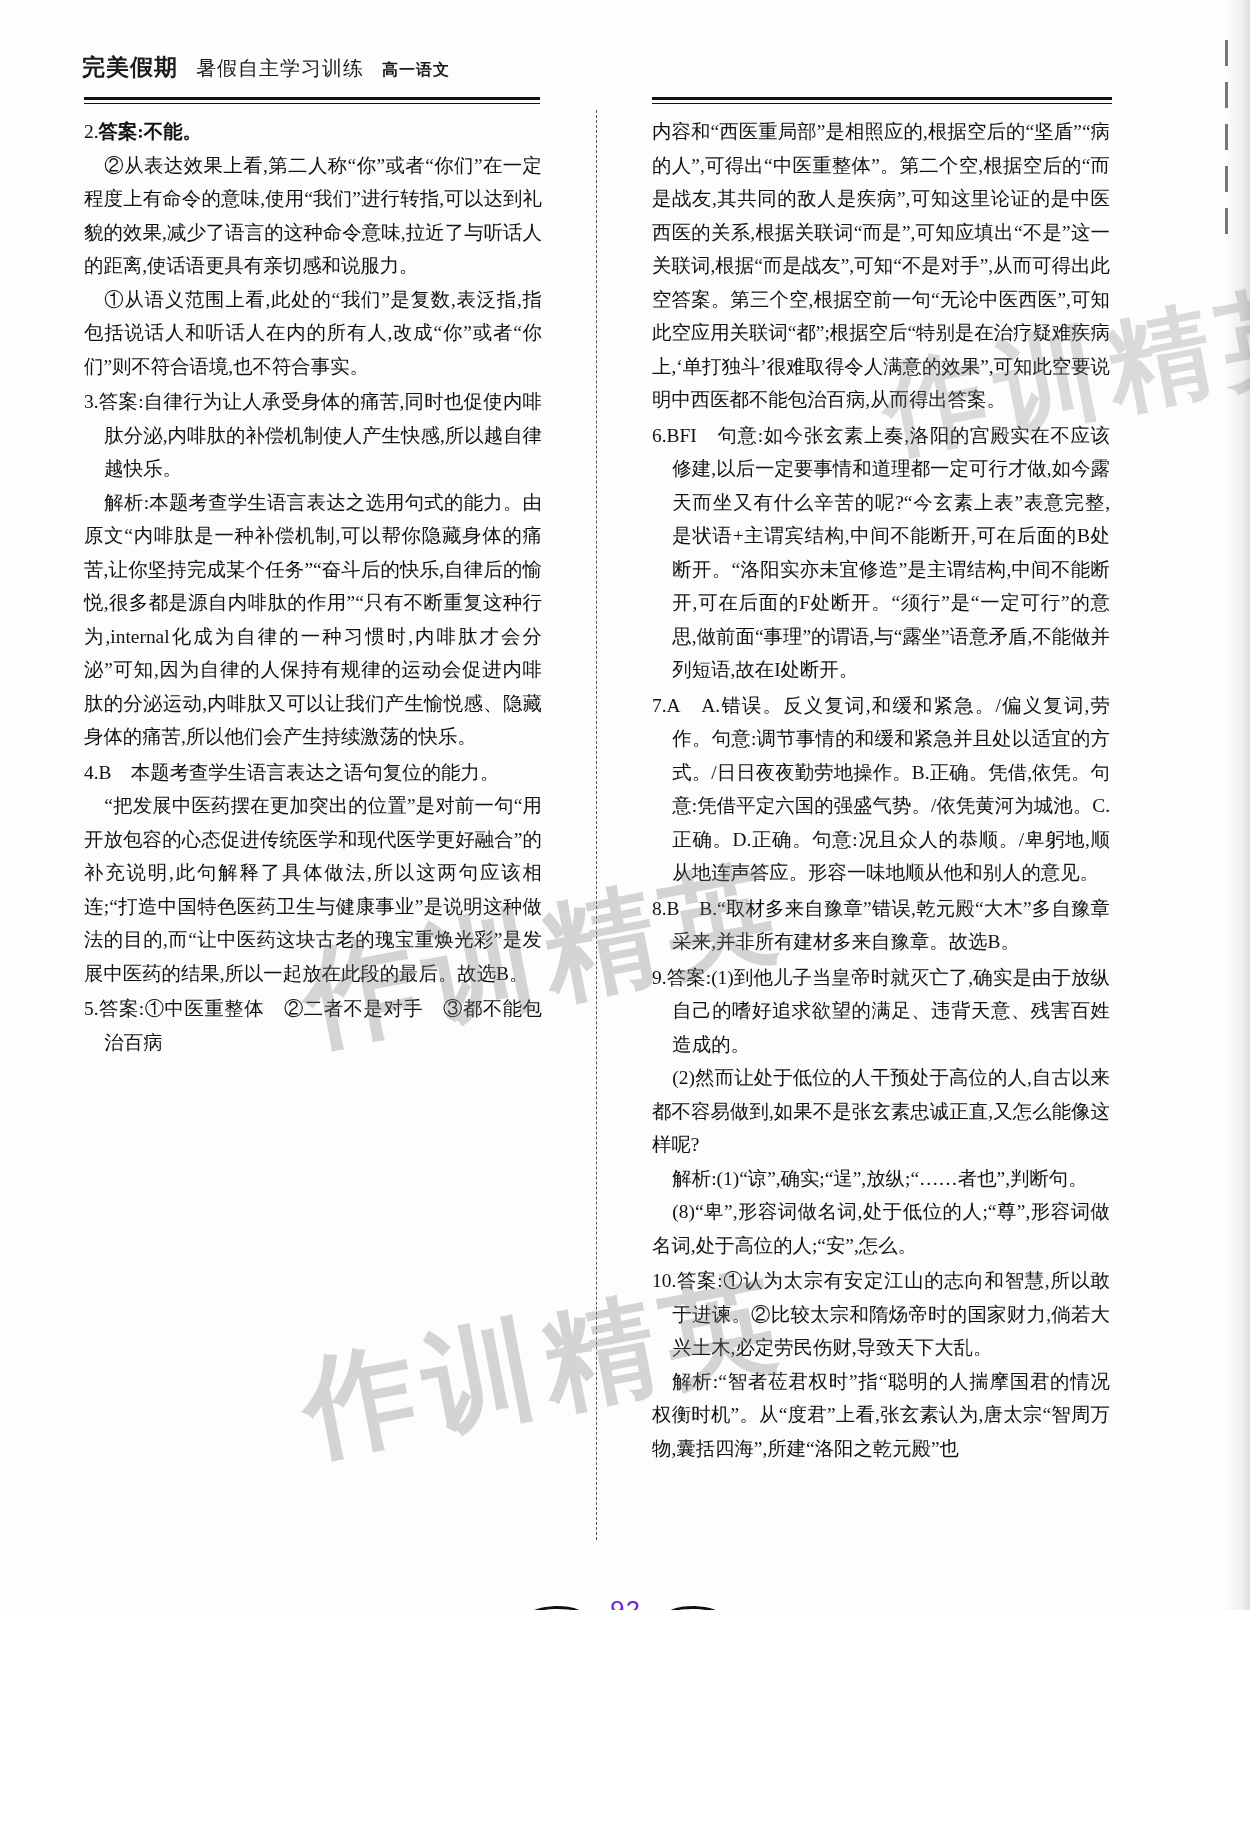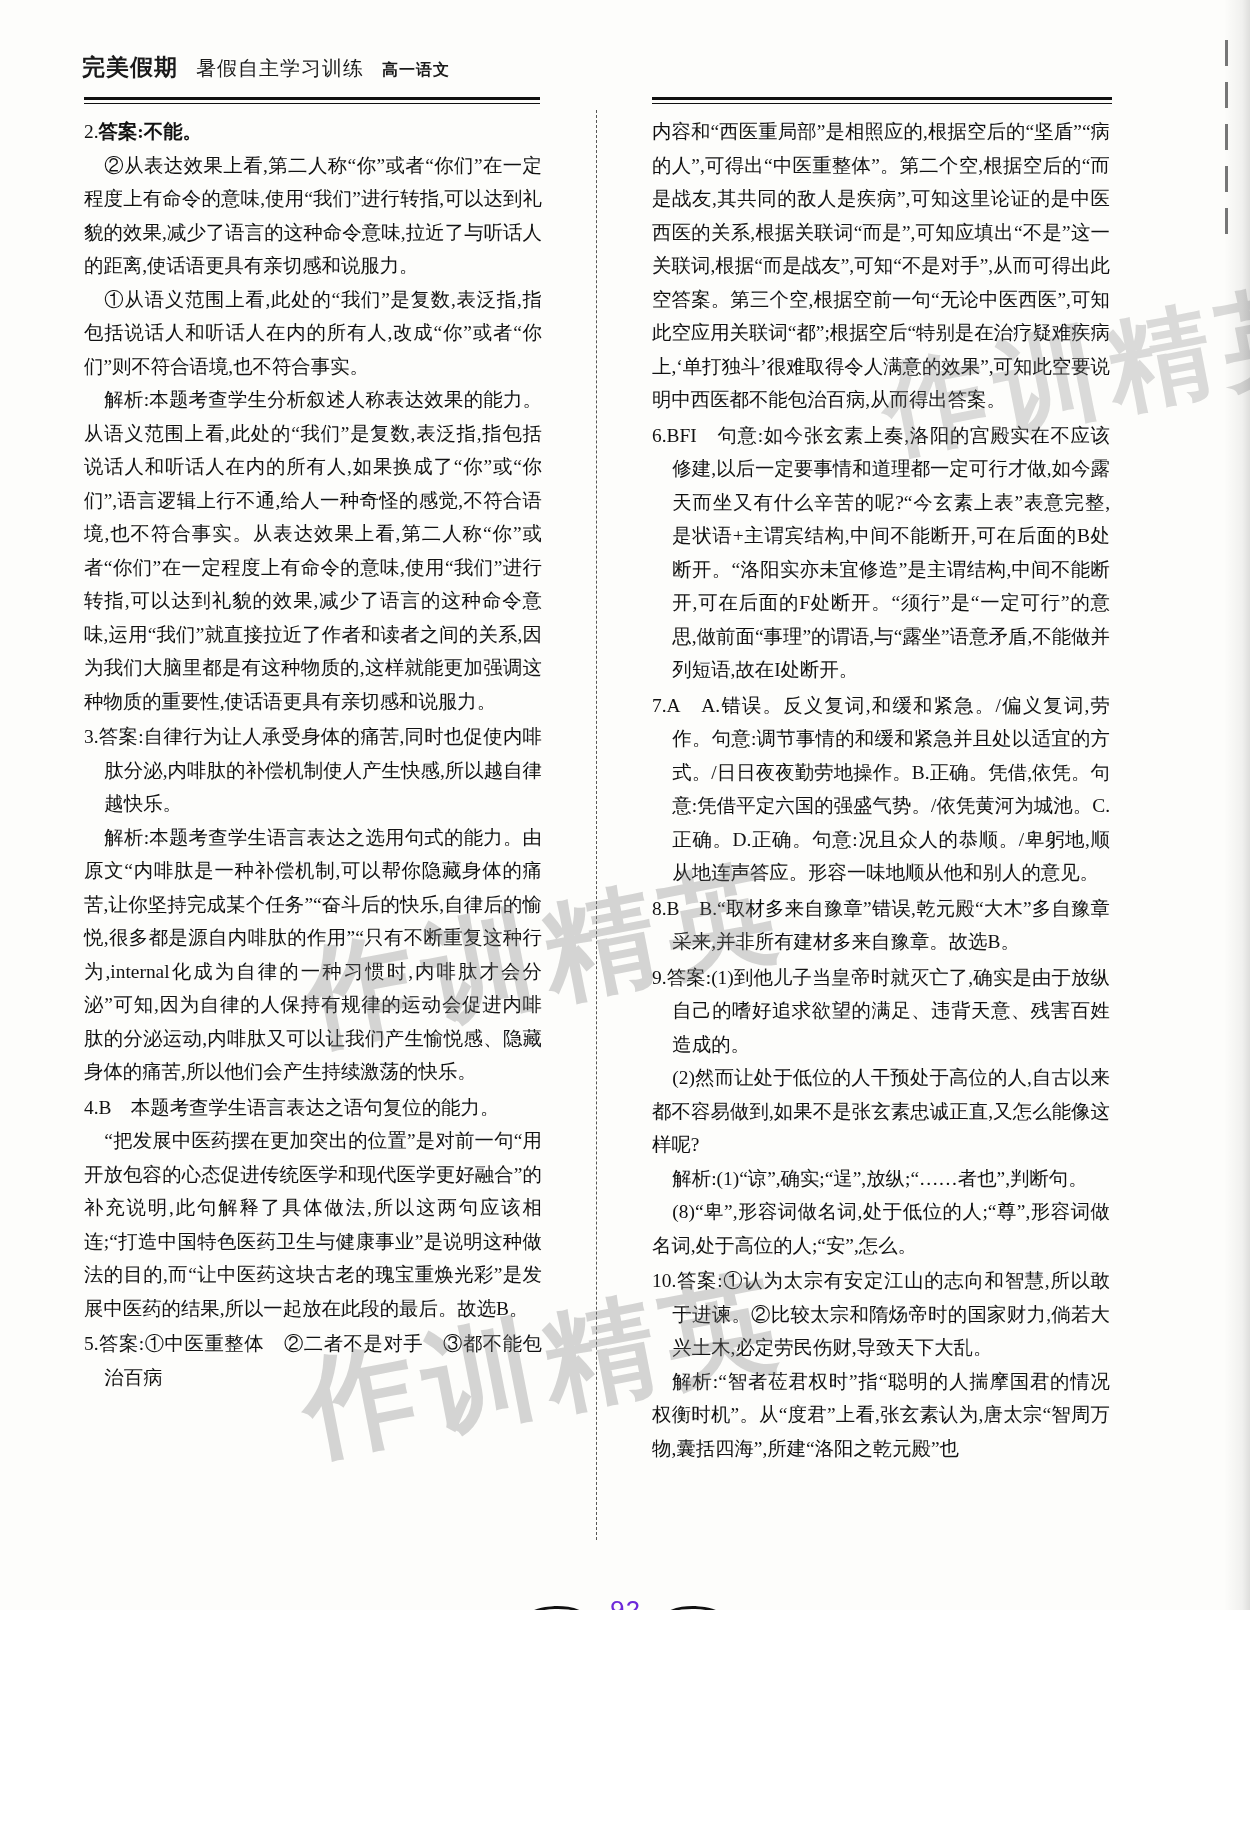--- a/index.html
+++ b/index.html
@@ -211,21 +211,20 @@
   <div class="rule-hair-right"></div>
 
   <div class="divider"></div>
 
   <div class="col col-left">
 
     <div class="item">
       <p class="hang"><span class="num">2.</span><span class="bold">答案:不能。</span></p>
       <p class="ind1">②从表达效果上看,第二人称“你”或者“你们”在一定程度上有命令的意味,使用“我们”进行转指,可以达到礼貌的效果,减少了语言的这种命令意味,拉近了与听话人的距离,使话语更具有亲切感和说服力。</p>
       <p class="ind1">①从语义范围上看,此处的“我们”是复数,表泛指,指包括说话人和听话人在内的所有人,改成“你”或者“你们”则不符合语境,也不符合事实。</p>
-      <p class="ind1">解析:本题考查学生分析叙述人称表达效果的能力。从语义范围上看,此处的“我们”是复数,表泛指,指包括说话人和听话人在内的所有人,如果换成了“你”或“你们”,语言逻辑上行不通,给人一种奇怪的感觉,不符合语境,也不符合事实。从表达效果上看,第二人称“你”或者“你们”在一定程度上有命令的意味,使用“我们”进行转指,可以达到礼貌的效果,减少了语言的这种命令意味,运用“我们”就直接拉近了作者和读者之间的关系,因为我们大脑里都是有这种物质的,这样就能更加强调这种物质的重要性,使话语更具有亲切感和说服力。</p>
     </div>
 
     <div class="item">
       <p class="hang"><span class="num">3.</span><span>答案:自律行为让人承受身体的痛苦,同时也促使内啡肽分泌,内啡肽的补偿机制使人产生快感,所以越自律越快乐。</span></p>
       <p class="ind1">解析:本题考查学生语言表达之选用句式的能力。由原文“内啡肽是一种补偿机制,可以帮你隐藏身体的痛苦,让你坚持完成某个任务”“奋斗后的快乐,自律后的愉悦,很多都是源自内啡肽的作用”“只有不断重复这种行为,internal化成为自律的一种习惯时,内啡肽才会分泌”可知,因为自律的人保持有规律的运动会促进内啡肽的分泌运动,内啡肽又可以让我们产生愉悦感、隐藏身体的痛苦,所以他们会产生持续激荡的快乐。</p>
     </div>
 
     <div class="item">
       <p class="hang"><span class="num">4.</span><span>B　本题考查学生语言表达之语句复位的能力。</span></p>
       <p class="ind1">“把发展中医药摆在更加突出的位置”是对前一句“用开放包容的心态促进传统医学和现代医学更好融合”的补充说明,此句解释了具体做法,所以这两句应该相连;“打造中国特色医药卫生与健康事业”是说明这种做法的目的,而“让中医药这块古老的瑰宝重焕光彩”是发展中医药的结果,所以一起放在此段的最后。故选B。</p>

